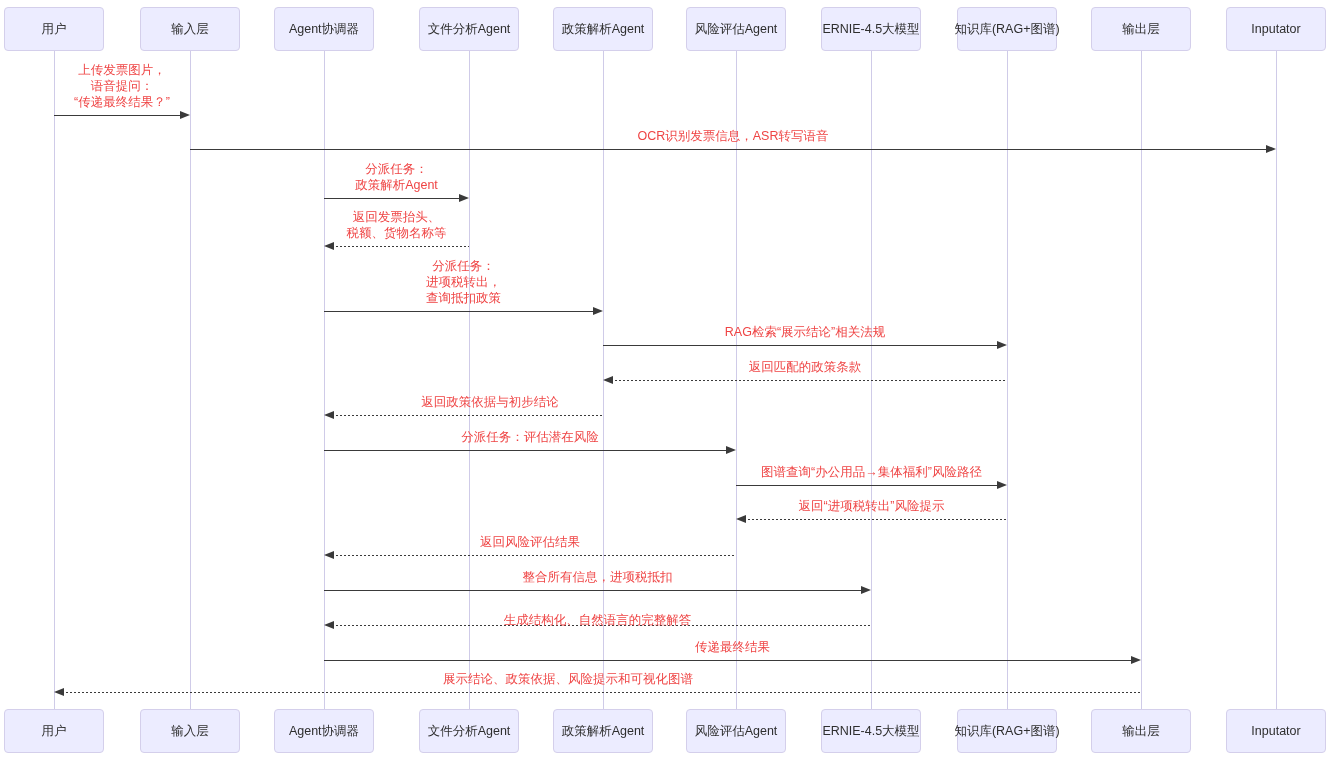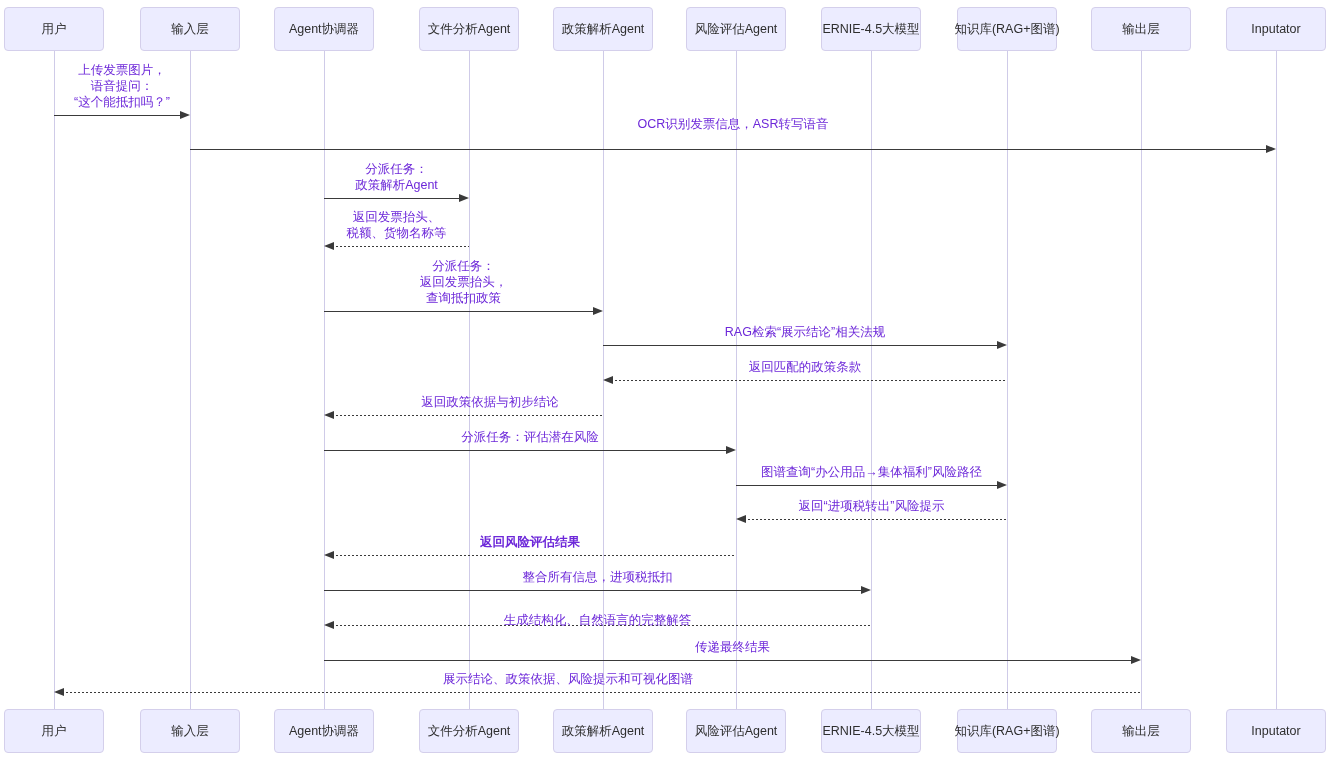--- a/index.html
+++ b/index.html
@@ -53,21 +53,21 @@
     border-bottom: 4px solid transparent;
   }
   .arrowhead.right { border-left: 10px solid #3a3a3a; }
   .arrowhead.left  { border-right: 10px solid #3a3a3a; }
   .msg-label {
     position: absolute;
     transform: translateX(-50%);
     text-align: center;
     font-size: 12.5px;
     line-height: 16px;
-    color: #6d28d9;
+    color: #ef4444;
     white-space: nowrap;
   }
 </style>
 </head>
 <body>
 
 <div id="stage">
     <div class="lifeline" style="left: 54px; top: 51px; height: 658px;"></div>
     <div class="lifeline" style="left: 190px; top: 51px; height: 658px;"></div>
     <div class="lifeline" style="left: 324px; top: 51px; height: 658px;"></div>
@@ -96,44 +96,44 @@
     <div class="actor-box" style="left: 957px; top: 709px;">知识库(RAG+图谱)</div>
     <div class="actor-box" style="left: 1091px; top: 7px;">输出层</div>
     <div class="actor-box" style="left: 1091px; top: 709px;">输出层</div>
     <div class="actor-box" style="left: 1226px; top: 7px;">Inputator</div>
     <div class="actor-box" style="left: 1226px; top: 709px;">Inputator</div>
     <div class="msg-line solid" style="left: 54px; top: 115px; width: 128px;"></div>
     <div class="arrowhead right" style="left: 180px; top: 111px;"></div>
     <div class="msg-label" style="left: 122px; top: 62px;">
       <div>上传发票图片，</div>
       <div>语音提问：</div>
-      <div>“这个能抵扣吗？”</div>
+      <div>“传递最终结果？”</div>
     </div>
     <div class="msg-line solid" style="left: 190px; top: 149px; width: 1078px;"></div>
     <div class="arrowhead right" style="left: 1266px; top: 145px;"></div>
-    <div class="msg-label" style="left: 733px; top: 116px;">
+    <div class="msg-label" style="left: 733px; top: 128px;">
       <div>OCR识别发票信息，ASR转写语音</div>
     </div>
     <div class="msg-line solid" style="left: 324px; top: 198px; width: 137px;"></div>
     <div class="arrowhead right" style="left: 459px; top: 194px;"></div>
     <div class="msg-label" style="left: 396.5px; top: 161px;">
       <div>分派任务：</div>
       <div>政策解析Agent</div>
     </div>
     <div class="msg-line dashed" style="left: 332px; top: 246px; width: 137px;"></div>
     <div class="arrowhead left" style="left: 324px; top: 242px;"></div>
     <div class="msg-label" style="left: 396.5px; top: 209px;">
       <div>返回发票抬头、</div>
       <div>税额、货物名称等</div>
     </div>
     <div class="msg-line solid" style="left: 324px; top: 311px; width: 271px;"></div>
     <div class="arrowhead right" style="left: 593px; top: 307px;"></div>
     <div class="msg-label" style="left: 463.5px; top: 258px;">
       <div>分派任务：</div>
-      <div>返回发票抬头，</div>
+      <div>进项税转出，</div>
       <div>查询抵扣政策</div>
     </div>
     <div class="msg-line solid" style="left: 603px; top: 345px; width: 396px;"></div>
     <div class="arrowhead right" style="left: 997px; top: 341px;"></div>
     <div class="msg-label" style="left: 805px; top: 324px;">
       <div>RAG检索“展示结论”相关法规</div>
     </div>
     <div class="msg-line dashed" style="left: 611px; top: 380px; width: 396px;"></div>
     <div class="arrowhead left" style="left: 603px; top: 376px;"></div>
     <div class="msg-label" style="left: 805px; top: 359px;">
@@ -154,21 +154,21 @@
     <div class="msg-label" style="left: 871.5px; top: 464px;">
       <div>图谱查询“办公用品→集体福利”风险路径</div>
     </div>
     <div class="msg-line dashed" style="left: 744px; top: 519px; width: 263px;"></div>
     <div class="arrowhead left" style="left: 736px; top: 515px;"></div>
     <div class="msg-label" style="left: 871.5px; top: 498px;">
       <div>返回“进项税转出”风险提示</div>
     </div>
     <div class="msg-line dashed" style="left: 332px; top: 555px; width: 404px;"></div>
     <div class="arrowhead left" style="left: 324px; top: 551px;"></div>
-    <div class="msg-label" style="left: 530px; top: 534px; font-weight: bold;">
+    <div class="msg-label" style="left: 530px; top: 534px;">
       <div>返回风险评估结果</div>
     </div>
     <div class="msg-line solid" style="left: 324px; top: 590px; width: 539px;"></div>
     <div class="arrowhead right" style="left: 861px; top: 586px;"></div>
     <div class="msg-label" style="left: 597.5px; top: 569px;">
       <div>整合所有信息，进项税抵扣</div>
     </div>
     <div class="msg-line dashed" style="left: 332px; top: 625px; width: 539px;"></div>
     <div class="arrowhead left" style="left: 324px; top: 621px;"></div>
     <div class="msg-label" style="left: 597.5px; top: 612px;">

